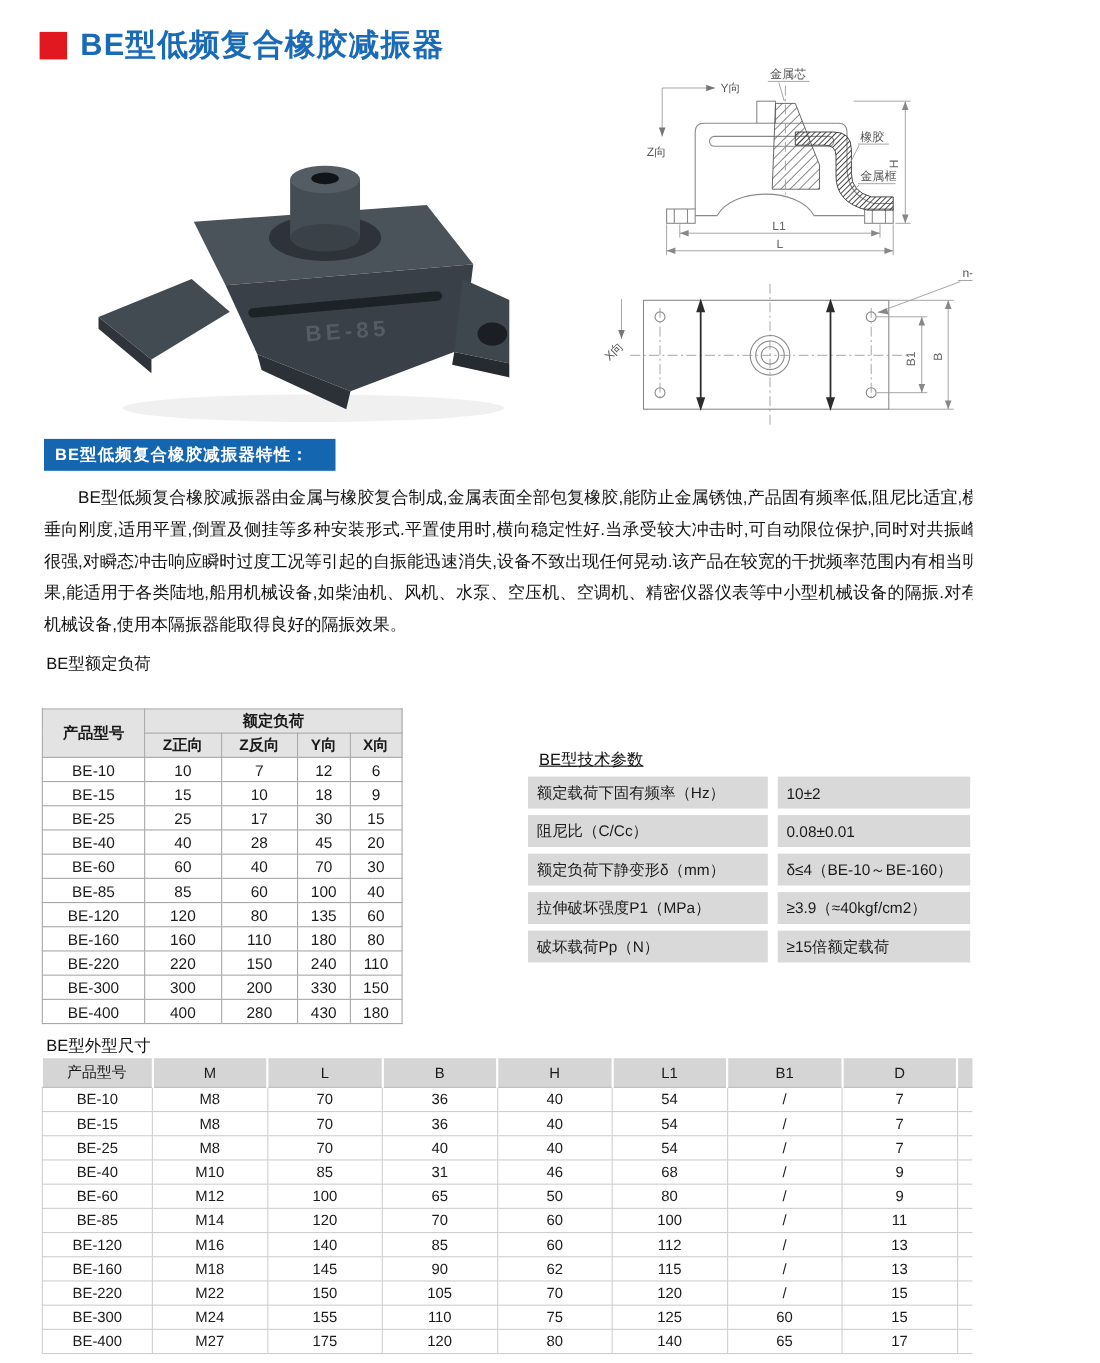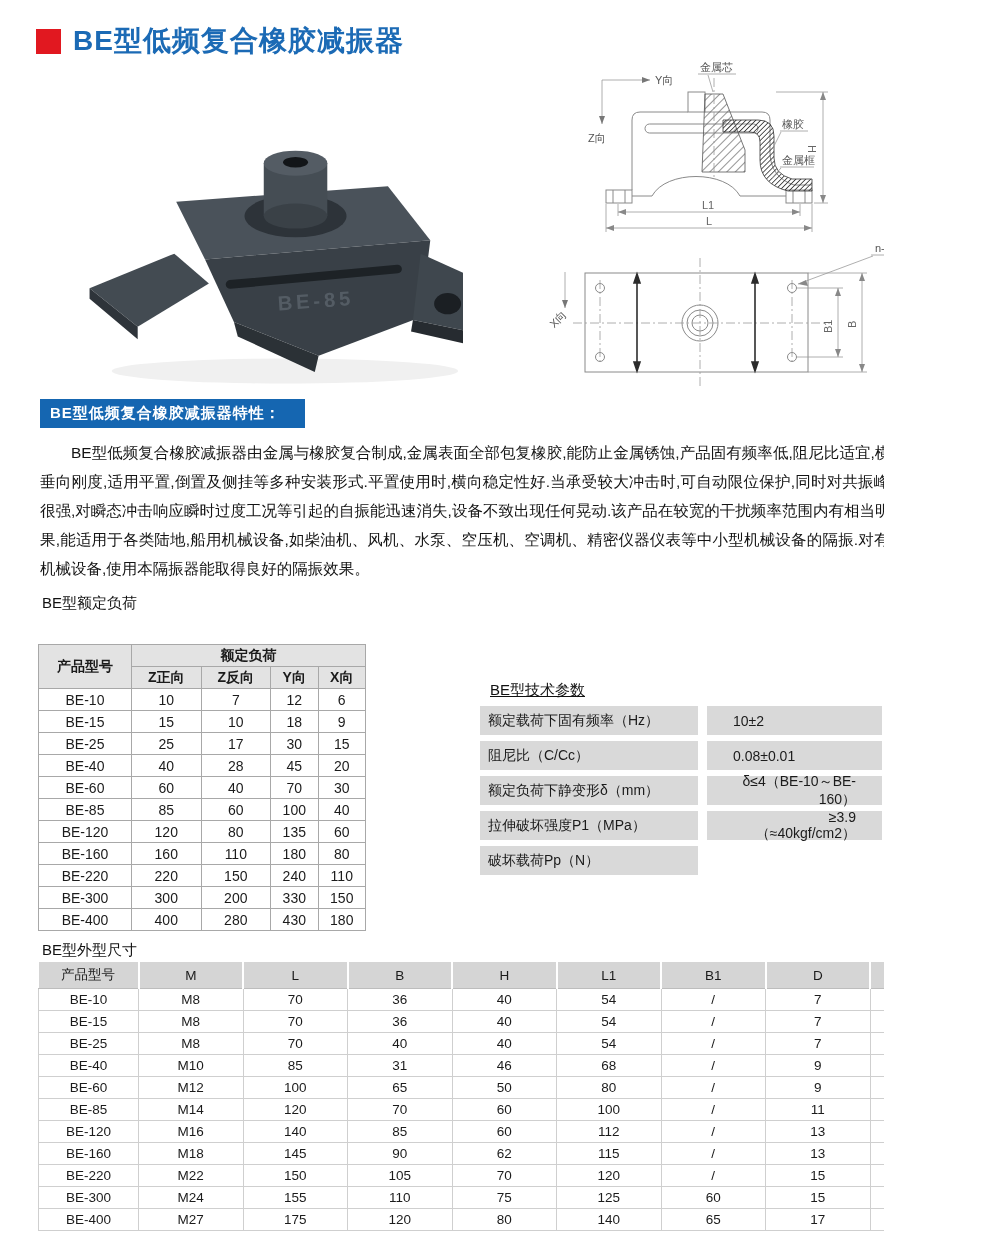--- a/index.html
+++ b/index.html
@@ -37,24 +37,24 @@
 
   
   table.rated{position:absolute;left:38px;top:644px;border-collapse:collapse;width:328px;
     font-size:14px;text-align:center;}
   table.rated th,table.rated td{border:1px solid #a8a8a8;padding:1px 2px;height:19px;font-weight:normal;}
   table.rated thead th{background:#e3e3e3;font-weight:bold;}
   table.rated td{background:#fff;}
   .col-model{width:88px;}
 
   
-  .tech-params{position:absolute;left:480px;top:706px;width:402px;text-align:right;}
+  .tech-params{position:absolute;left:480px;top:706px;width:402px;}
   .tp-row{display:flex;gap:9px;margin-bottom:6px;}
   .tp-label{background:#d9d9d9;width:218px;font-size:14px;padding:5px 8px;box-sizing:border-box;height:29px;display:flex;align-items:center;}
-  .tp-value{background:#d9d9d9;width:175px;font-size:14px;padding:5px 26px;box-sizing:border-box;height:29px;display:flex;align-items:center;}
+  .tp-value{background:#d9d9d9;width:175px;font-size:14px;padding:5px 8px;box-sizing:border-box;height:29px;display:flex;align-items:center;}
 
   
   table.dims{position:absolute;left:38px;top:962px;border-collapse:collapse;width:937px;
     font-size:13.5px;text-align:center;table-layout:fixed;}
   table.dims th{background:#d5d5d5;font-weight:normal;border-left:2px solid #fff;border-bottom:1px solid #bdbdbd;padding:3px 2px;height:20px;}
   table.dims th:first-child{border-left:none;width:95px;}
   table.dims td{border:1px solid #cfcfcf;border-left:1px solid #e3e3e3;padding:1px 2px;height:19px;background:#fff;}
   table.dims tr td:first-child{border-left:1px solid #cfcfcf;}
 </style>
 </head>
@@ -343,20 +343,21 @@
       <div class="tp-row">
         <div class="tp-label">额定负荷下静变形δ（mm）</div>
         <div class="tp-value">δ≤4（BE-10～BE-160）</div>
       </div>
       <div class="tp-row">
         <div class="tp-label">拉伸破坏强度P1（MPa）</div>
         <div class="tp-value">≥3.9（≈40kgf/cm2）</div>
       </div>
       <div class="tp-row">
         <div class="tp-label">破坏载荷Pp（N）</div>
+        <div class="tp-value">≥15倍额定载荷</div>
       </div>
     </div>
 
   <div class="section-title t-dim">BE型外型尺寸</div>
   <table class="dims">
     <thead>
       <tr>
           <th>产品型号</th>
           <th>M</th>
           <th>L</th>

